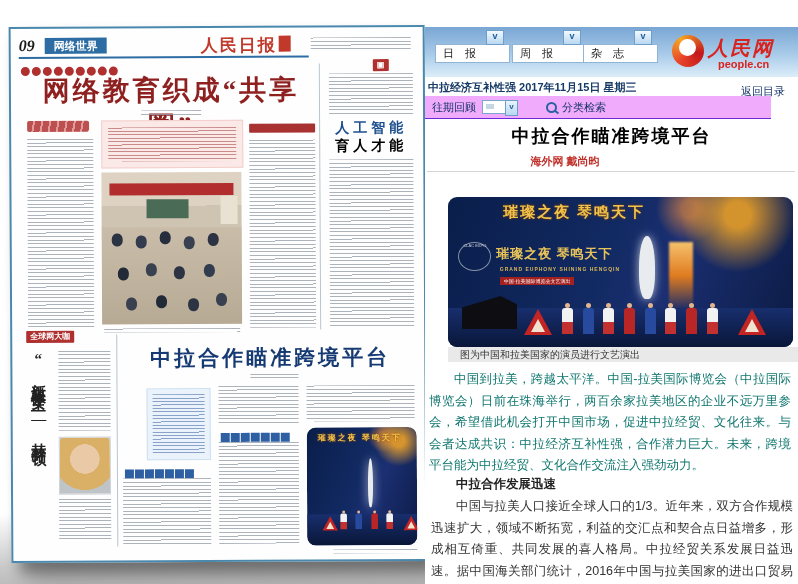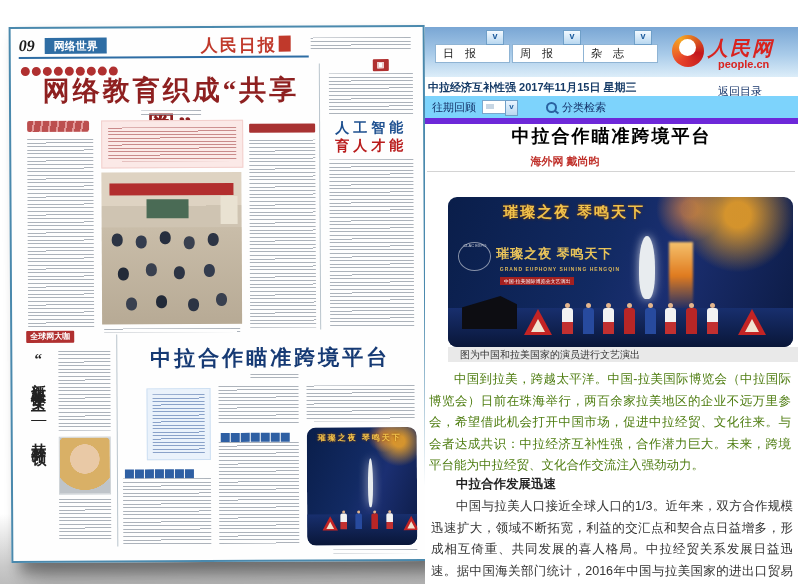--- a/index.html
+++ b/index.html
@@ -85,37 +85,37 @@
          font:11px/17px "Liberation Sans",sans-serif;color:#222;padding-left:7px;letter-spacing:4px;}
   .combo-btn{position:absolute;top:3px;width:16px;height:13px;background:linear-gradient(#f2f9ff,#b9d8f0);
              border:1px solid #6f9fc8;color:#1f5d9e;font:bold 9px/11px "Liberation Sans",sans-serif;text-align:center;}
   .logo-swirl{position:absolute;left:247px;top:8px;width:32px;height:32px;border-radius:50%;
               background:conic-gradient(from 220deg,#e8452a,#f5a623 110deg,#c3161c 240deg,#e8452a);}
   .logo-swirl::after{content:"";position:absolute;left:7px;top:4px;width:17px;height:17px;border-radius:50%;background:#fff;}
   .logo-swirl i{position:absolute;left:10px;top:7px;width:9px;height:9px;border-radius:50%;background:#e8452a;}
   .logo-cn{position:absolute;left:283px;top:8px;color:#d9231f;font:bold italic 20px "Liberation Serif",serif;letter-spacing:2px;}
   .logo-en{position:absolute;left:293px;top:31px;color:#d9231f;font:bold 11px "Liberation Sans",sans-serif;}
   .edition{left:3px;top:80px;color:#153a66;font:bold 11px "Liberation Sans",sans-serif;}
-  .backlink{left:293px;top:84px;color:#16356b;font:11px "Liberation Sans",sans-serif;}
-  .toolbar{left:0;top:96px;width:373px;height:22px;background:#7dd3fc;border-bottom:6px solid #6d28d9;
+  .backlink{left:316px;top:84px;color:#16356b;font:11px "Liberation Sans",sans-serif;}
+  .toolbar{left:0;top:96px;width:346px;height:22px;background:#f0abfc;border-bottom:1px solid #6d28d9;
            color:#16356b;font:11px/22px "Liberation Sans",sans-serif;}
   .dp-box{position:absolute;left:57px;top:4px;width:22px;height:12px;background:#fff;border:1px solid #7aa7cc;}
   .dp-box i{position:absolute;left:3px;top:3px;width:8px;height:5px;background:#c7d6e4;}
   .dp-btn{position:absolute;left:80px;top:4px;width:11px;height:14px;background:linear-gradient(#eaf4ff,#b9d8f0);
           border:1px solid #6f9fc8;color:#1f5d9e;font:bold 8px/12px "Liberation Sans",sans-serif;text-align:center;}
   .mag{position:absolute;left:121px;top:6px;width:7px;height:7px;border:2px solid #2a62a0;border-radius:50%;}
   .mag::after{content:"";position:absolute;right:-4px;bottom:-2px;width:5px;height:2px;background:#2a62a0;transform:rotate(40deg);}
   .art-title{left:0;top:124px;width:373px;text-align:center;color:#000;
              font:bold 18px "Liberation Serif",serif;letter-spacing:2px;}
   .art-byline{left:0;top:154px;width:280px;text-align:center;color:#c0312b;font:bold 11px "Liberation Sans",sans-serif;}
   .art-hr{left:2px;top:171px;width:368px;border-top:1px solid #d4d4d4;}
   .art-src{left:0;top:179px;width:373px;text-align:center;color:#c0312b;font:11px "Liberation Sans",sans-serif;}
   .caption-bar{left:23px;top:347px;width:345px;height:15px;background:#e9e9e9;color:#333;
                font:10px/15px "Liberation Sans",sans-serif;padding-left:12px;}
-  .para{left:4px;top:369px;width:362px;color:#4d7c0f;font:12.5px/21.5px "Liberation Sans",sans-serif;
+  .para{left:4px;top:369px;width:362px;color:#0f766e;font:12.5px/21.5px "Liberation Sans",sans-serif;
         text-indent:2em;text-align:justify;}
   .subhead2{left:6px;top:476px;width:362px;color:#222;font:bold 12.5px "Liberation Sans",sans-serif;text-indent:2em;}
   .para2{left:6px;top:496px;width:362px;color:#333;font:12.5px/21.5px "Liberation Sans",sans-serif;
          text-indent:2em;text-align:justify;}
 </style>
 </head>
 <body>
 
 <div id="stage">
 
@@ -151,21 +151,21 @@
         </div>
     </div>
     <div class="abs tx" style="left:92px;top:300px;width:136px;height:4px;"></div>
 
     <div class="abs col redbar" style="left:238px;top:96px;"></div>
     <div class="abs col tx" style="left:238px;top:112px;height:188px;"></div>
 
     <div class="abs corner-badge" style="left:362px;top:32px;">▣</div>
     <div class="abs tx" style="left:318px;top:46px;width:84px;height:42px;"></div>
     <div class="abs" style="left:318px;top:92px;width:84px;text-align:center;color:#1d4f8f;font:bold 14px 'Liberation Serif',serif;letter-spacing:4px;">人工智能</div>
-    <div class="abs" style="left:318px;top:110px;width:84px;text-align:center;color:#b91c1c;font:bold 14px 'Liberation Serif',serif;letter-spacing:4px;">育人才能</div>
+    <div class="abs" style="left:318px;top:110px;width:84px;text-align:center;color:#000000;font:bold 14px 'Liberation Serif',serif;letter-spacing:4px;">育人才能</div>
     <div class="abs tx" style="left:318px;top:132px;width:84px;height:168px;"></div>
 
     <div class="abs corner-badge" style="left:14px;top:302px;">全球网大咖</div>
     <div class="abs np-vhead" style="left:16px;top:322px;height:190px;">“新媒体女王”—赫芬顿</div>
     <div class="abs tx" style="left:46px;top:322px;width:52px;height:80px;"></div>
     <div class="abs portrait" style="left:46px;top:408px;width:50px;height:56px;"></div>
     <div class="abs tx" style="left:46px;top:470px;width:52px;height:42px;"></div>
     <div class="abs" style="left:104px;top:306px;height:212px;border-left:1px solid #b9c4cc;"></div>
 
     <div class="abs np-subhead" style="left:110px;top:316px;width:296px;">中拉合作瞄准跨境平台</div>

